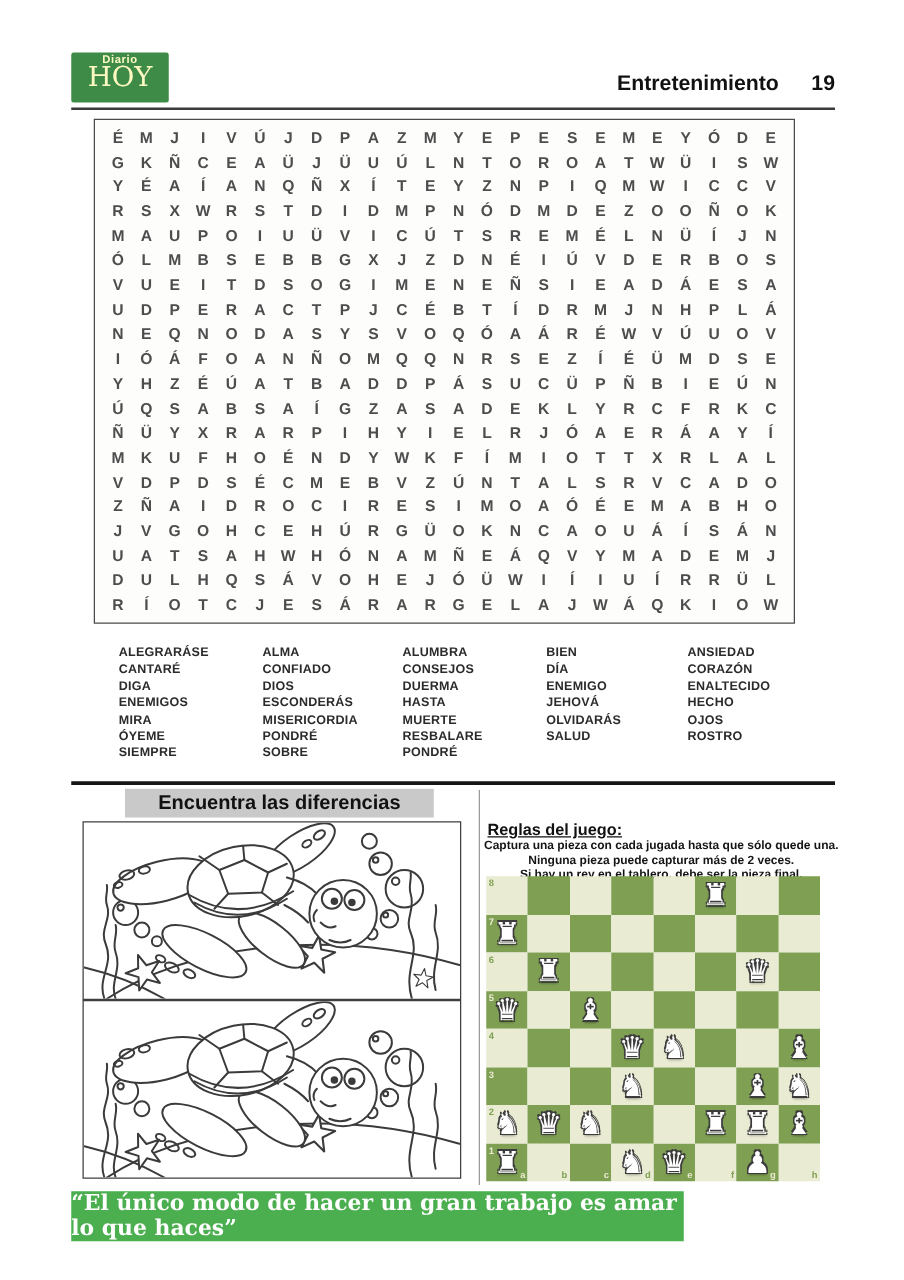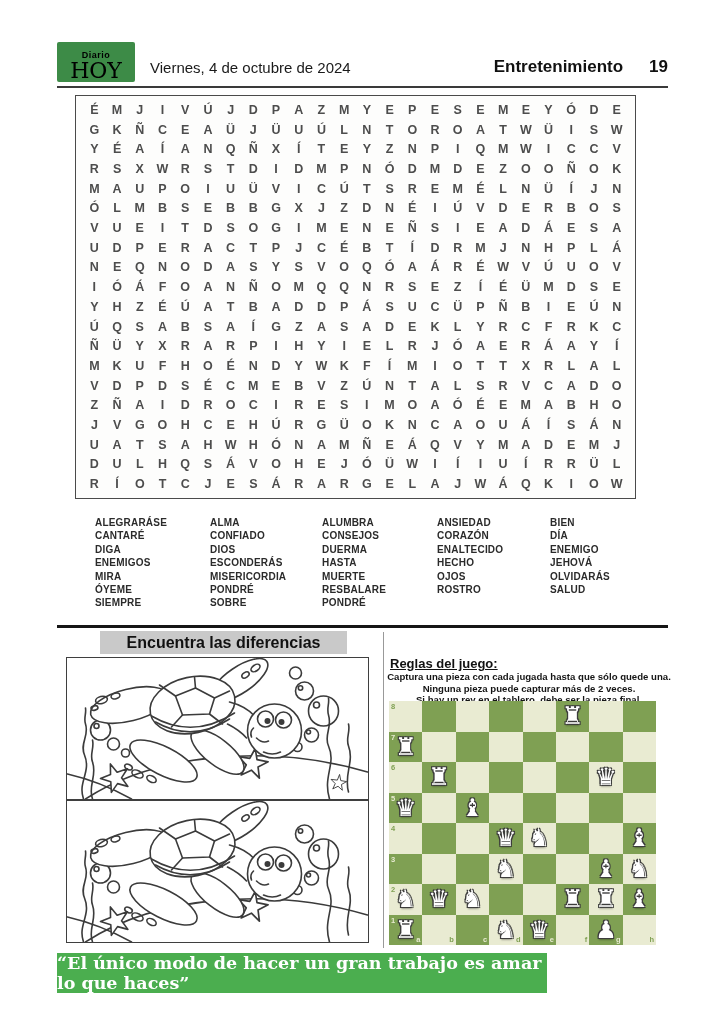--- a/index.html
+++ b/index.html
@@ -4,22 +4,22 @@
 <style>
   * { box-sizing: border-box; margin: 0; padding: 0; }
   html,body { background:#fff; }
   .page {
     position: relative; width: 723px; height: 1024px; background: #fff;
     font-family: "Liberation Sans", sans-serif; color:#222; overflow:hidden;
     margin: 0 auto;
   }
   
   .header { position:absolute; left:57px; top:38px; width:611px; height:44px; display:flex; align-items:flex-end; }
-  .logo { width:78px; height:40px; background:#3D8B47; color:#000000; text-align:center;
-          display:flex; flex-direction:column; justify-content:flex-end; border-radius:2px; }
+  .logo { width:78px; height:40px; background:#3D8B47; color:#fef9c3; text-align:center;
+          display:flex; flex-direction:column; justify-content:flex-start; border-radius:2px; }
   .logo .logo-top { font-size:9px; font-weight:bold; letter-spacing:.5px; line-height:10px; }
   .logo .logo-main { font-family:"DejaVu Serif", serif; font-weight:normal; font-size:22px; line-height:22px; }
   .hdr-date { margin-left:15px; font-size:15px; color:#1a1a1a; padding-bottom:6px; }
   .hdr-right { margin-left:auto; display:flex; align-items:flex-end; gap:26px; padding-bottom:5px; }
   .hdr-section { font-size:17px; font-weight:bold; color:#111; }
   .hdr-page { font-size:17px; font-weight:bold; color:#111; }
   .header-rule { position:absolute; left:57px; top:86px; width:611px; height:2px; background:#3a3a3a; }
 
   
   .ws-box { position:absolute; left:75px; top:95px; width:561px; height:404px;
@@ -73,21 +73,20 @@
 </head>
 <body>
 
 <div class="page">
 
   <div class="header">
     <div class="logo">
       <div class="logo-top">Diario</div>
       <div class="logo-main">HOY</div>
     </div>
-    <div class="hdr-date">Viernes, 4 de octubre de 2024</div>
     <div class="hdr-right">
       <div class="hdr-section">Entretenimiento</div>
       <div class="hdr-page">19</div>
     </div>
   </div>
   <div class="header-rule"></div>
 
   <div class="ws-box">
     <div class="ws-grid">
         <span class="ws-cell">É</span>
@@ -595,34 +594,34 @@
       <div>
         <div class="wl-word">ALUMBRA</div>
         <div class="wl-word">CONSEJOS</div>
         <div class="wl-word">DUERMA</div>
         <div class="wl-word">HASTA</div>
         <div class="wl-word">MUERTE</div>
         <div class="wl-word">RESBALARE</div>
         <div class="wl-word">PONDRÉ</div>
       </div>
       <div>
+        <div class="wl-word">BIEN</div>
+        <div class="wl-word">DÍA</div>
+        <div class="wl-word">ENEMIGO</div>
+        <div class="wl-word">JEHOVÁ</div>
+        <div class="wl-word">OLVIDARÁS</div>
+        <div class="wl-word">SALUD</div>
+      </div>
+      <div>
         <div class="wl-word">ANSIEDAD</div>
         <div class="wl-word">CORAZÓN</div>
         <div class="wl-word">ENALTECIDO</div>
         <div class="wl-word">HECHO</div>
         <div class="wl-word">OJOS</div>
         <div class="wl-word">ROSTRO</div>
-      </div>
-      <div>
-        <div class="wl-word">BIEN</div>
-        <div class="wl-word">DÍA</div>
-        <div class="wl-word">ENEMIGO</div>
-        <div class="wl-word">JEHOVÁ</div>
-        <div class="wl-word">OLVIDARÁS</div>
-        <div class="wl-word">SALUD</div>
       </div>
     </div>
 
   <div class="section-rule"></div>
   <div class="v-divider"></div>
 
   <div class="diff-title">Encuentra las diferencias</div>
   <div class="diff-panel v1" style="top:657px;">
 <svg viewBox="0 0 300 141" xmlns="http://www.w3.org/2000/svg">
  <g fill="none" stroke="#3b3b3b" stroke-width="1.6" stroke-linecap="round" stroke-linejoin="round">

